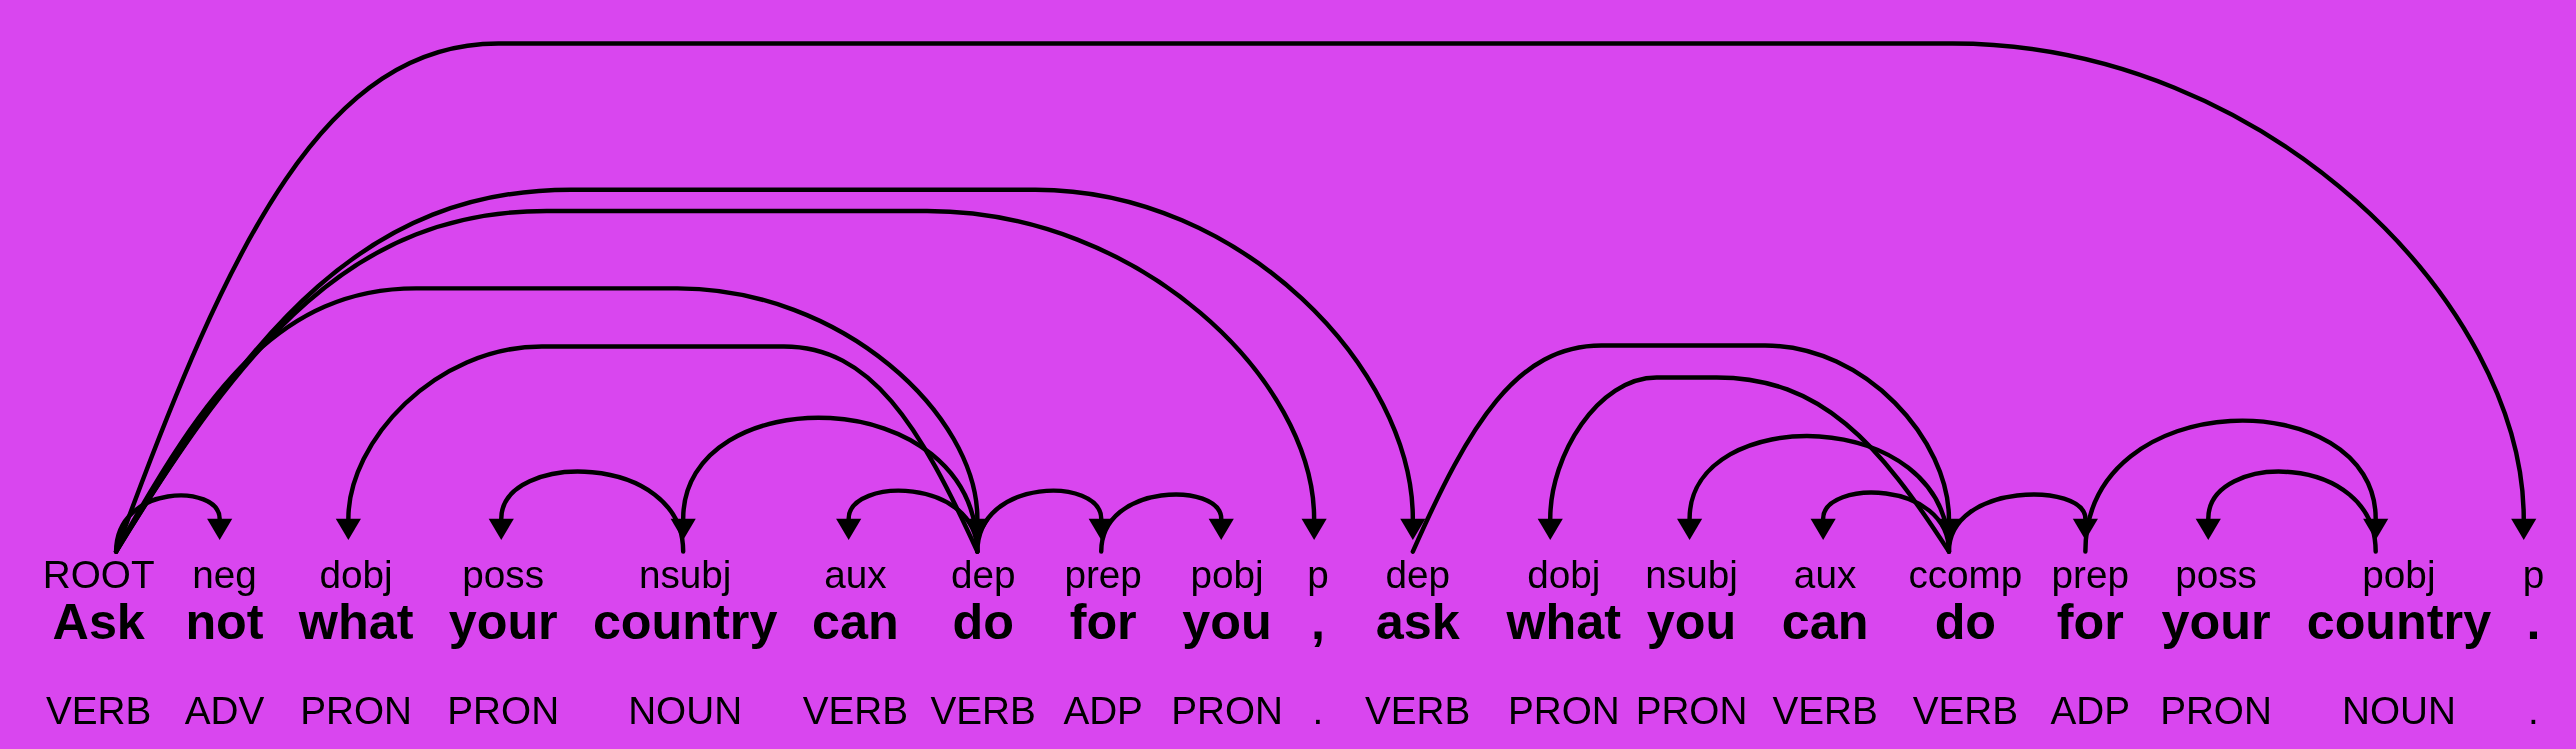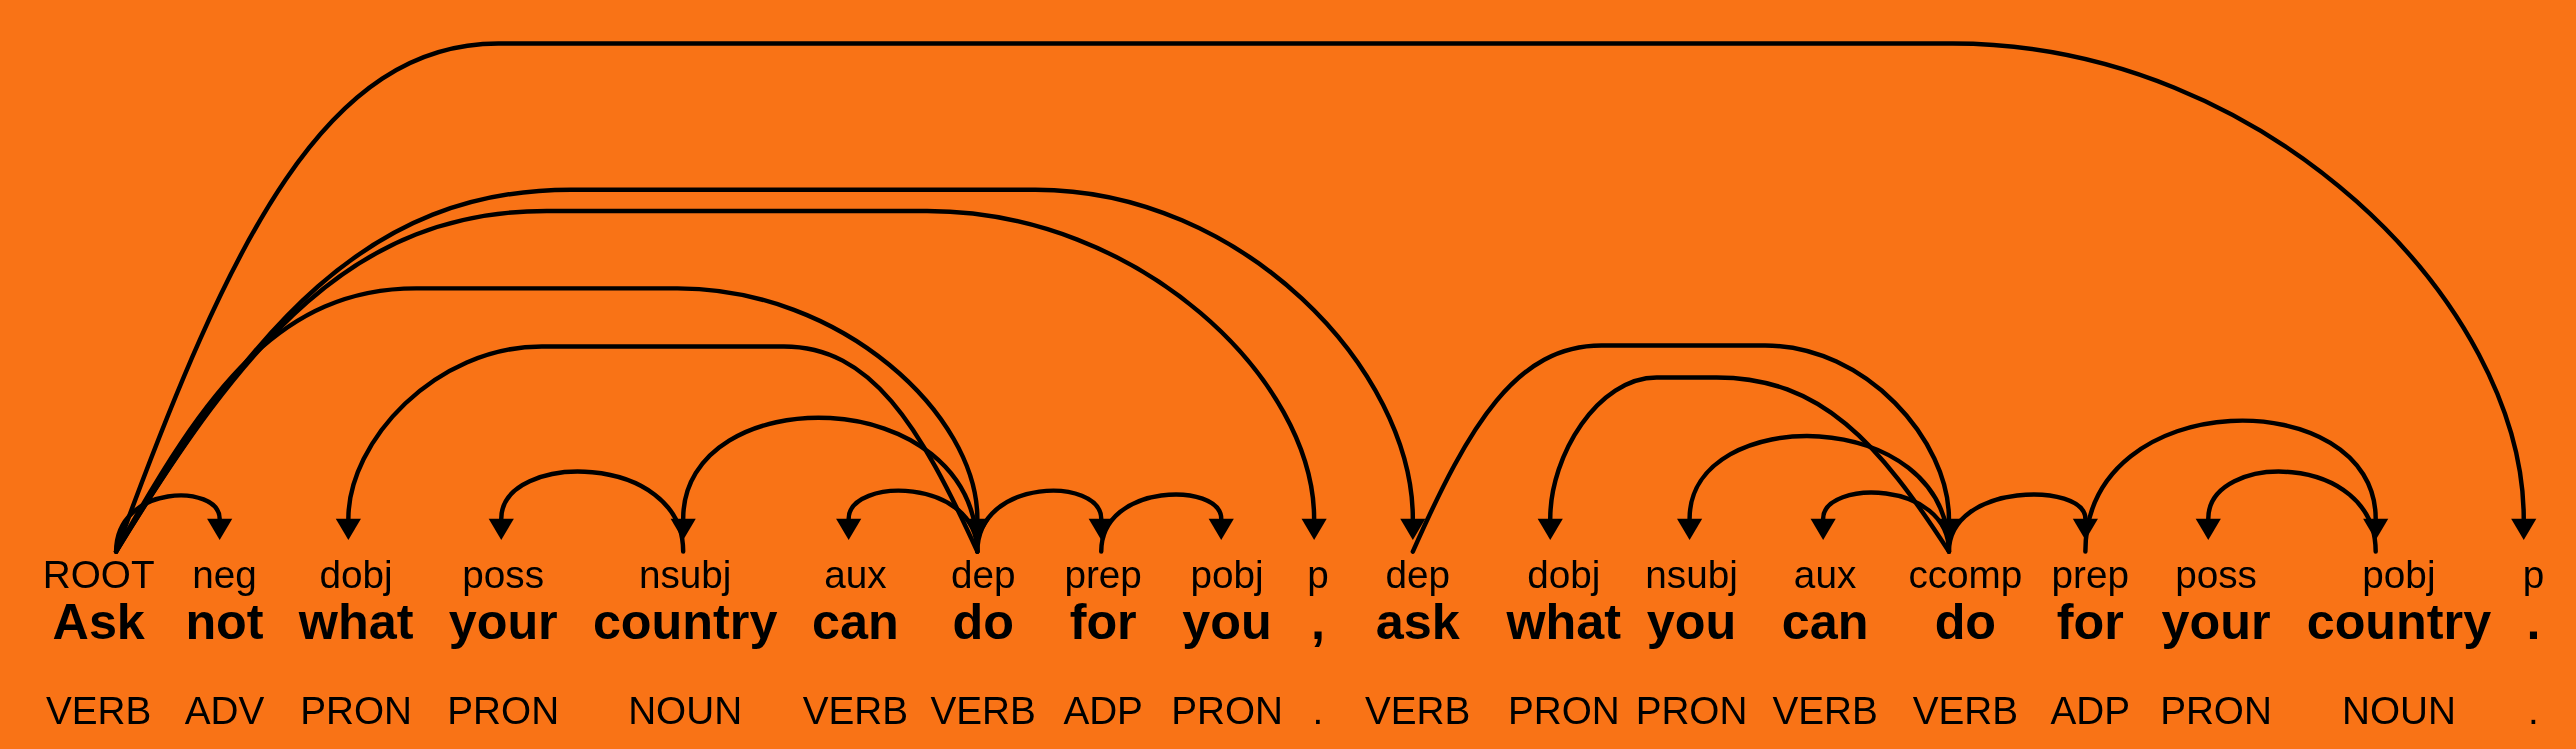--- a/index.html
+++ b/index.html
@@ -1,17 +1,17 @@
 <!DOCTYPE html>
 <html><head>
 <meta charset="utf-8">
 <style>
   html,body{margin:0;padding:0;background:#ffffff;}
   body{font-family:"Liberation Sans", sans-serif;}
-  #stage{position:relative;width:2576px;height:750px;background:#f97316;overflow:hidden;}
+  #stage{position:relative;width:2576px;height:750px;background:#d946ef;overflow:hidden;}
   svg{display:block;}
   .arc{fill:none;stroke:#000000;stroke-width:4.6;stroke-linecap:round;}
   .arrowhead{fill:#000000;stroke:none;}
   .dep-label{font-size:40px;fill:#000000;}
   .word{font-size:52px;font-weight:bold;fill:#000000;}
   .pos-tag{font-size:40px;fill:#000000;}
   text{text-anchor:middle;}
 </style>
 </head>
 <body>

